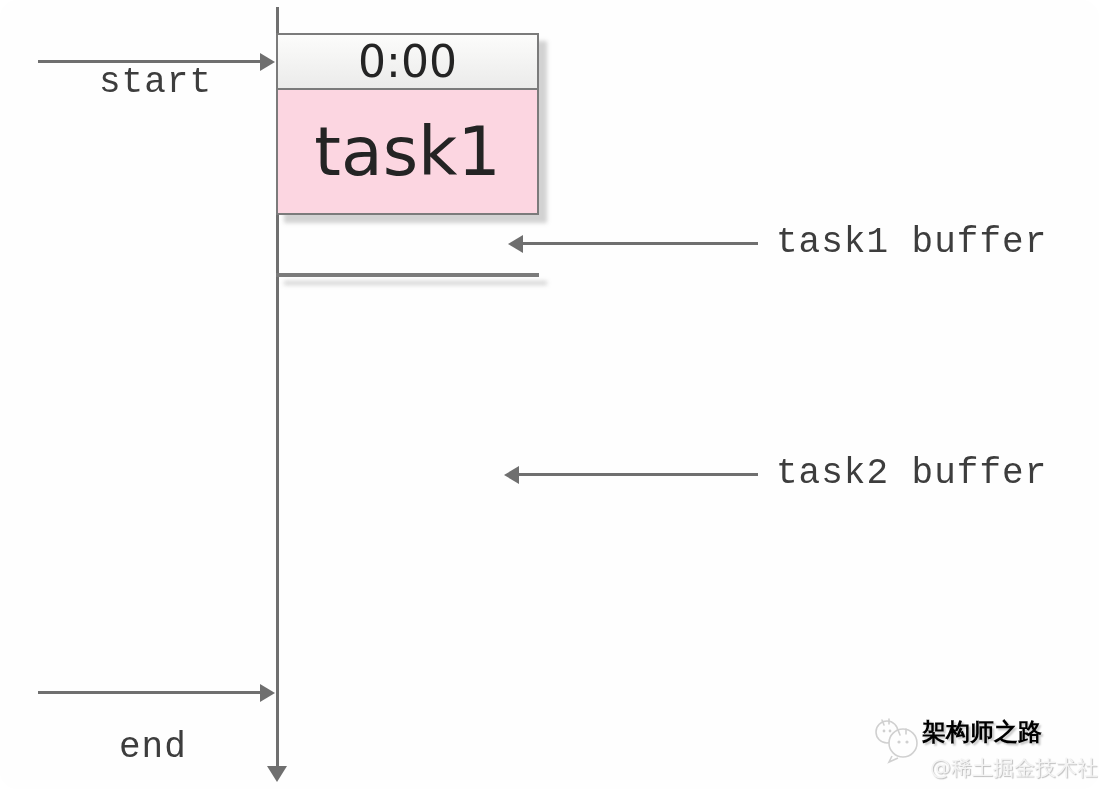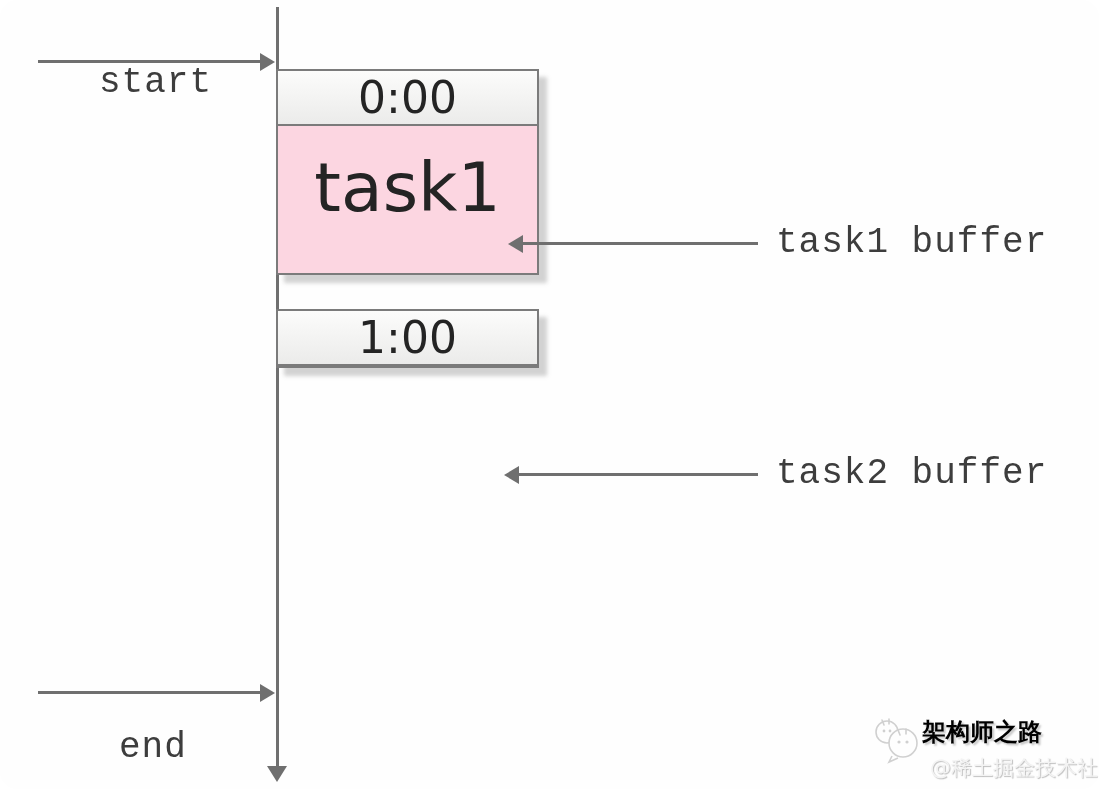--- a/index.html
+++ b/index.html
@@ -67,33 +67,32 @@
   }
 
   
   .task-box {
     position: absolute;
     left: 276px;
     width: 259px;
     border: 2px solid #7b7b7b;
     box-shadow: 8px 8px 4px rgba(130,130,130,0.35);
     background: #fcd6e1;
-    margin-top: 36px;
   }
   .task-header {
     height: 53px;
     line-height: 53px;
     text-align: center;
     font-size: 44px;
     color: #242424;
     background: linear-gradient(#fcfcfb, #ebebea);
     border-bottom: 2px solid #7b7b7b;
   }
   .task-body {
-    height: 147px;
+    height: 123px;
     line-height: 123px;
     text-align: center;
     font-size: 68px;
     color: #242424;
     background: #fcd6e1;
   }
 
   
   .wm-brand {
     position: absolute;
@@ -138,21 +137,20 @@
   <div class="task-box" style="top:33px;">
     <div class="task-header">0:00</div>
     <div class="task-body">task1</div>
   </div>
 
   <div class="head-left" style="left:508px; top:235px;"></div>
   <div class="h-line" style="left:521px; top:242px; width:237px;"></div>
   <div class="label-mono" style="left:776px; top:222px;">task1 buffer</div>
 
   <div class="task-box" style="top:273px;">
-    <div class="task-header">1:00</div>
   </div>
 
   <div class="head-left" style="left:504px; top:466px;"></div>
   <div class="h-line" style="left:517px; top:473px; width:241px;"></div>
   <div class="label-mono" style="left:776px; top:453px;">task2 buffer</div>
 
 
   <div class="h-line" style="left:38px; top:691px; width:226px;"></div>
   <div class="head-right" style="left:260px; top:684px;"></div>
   <div class="label-mono" style="left:119px; top:695px;margin-top:32px;">end</div>

